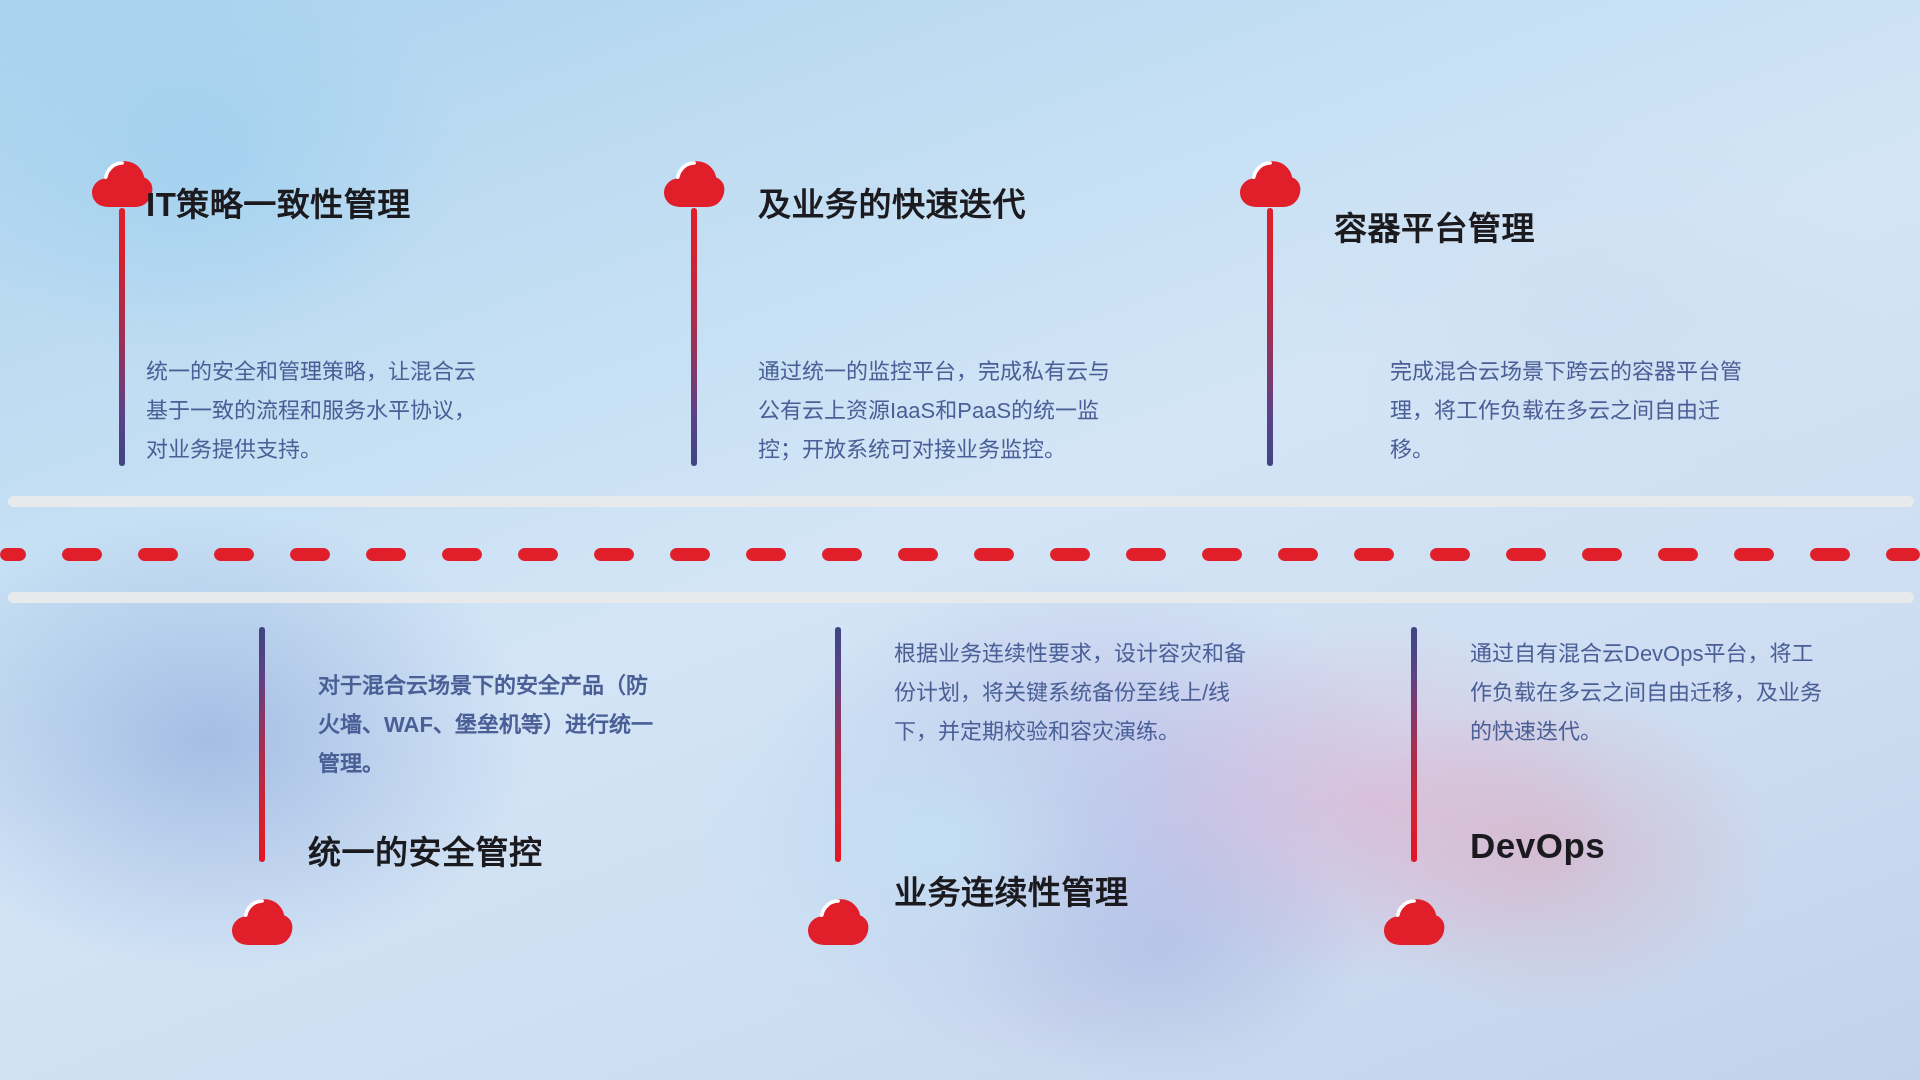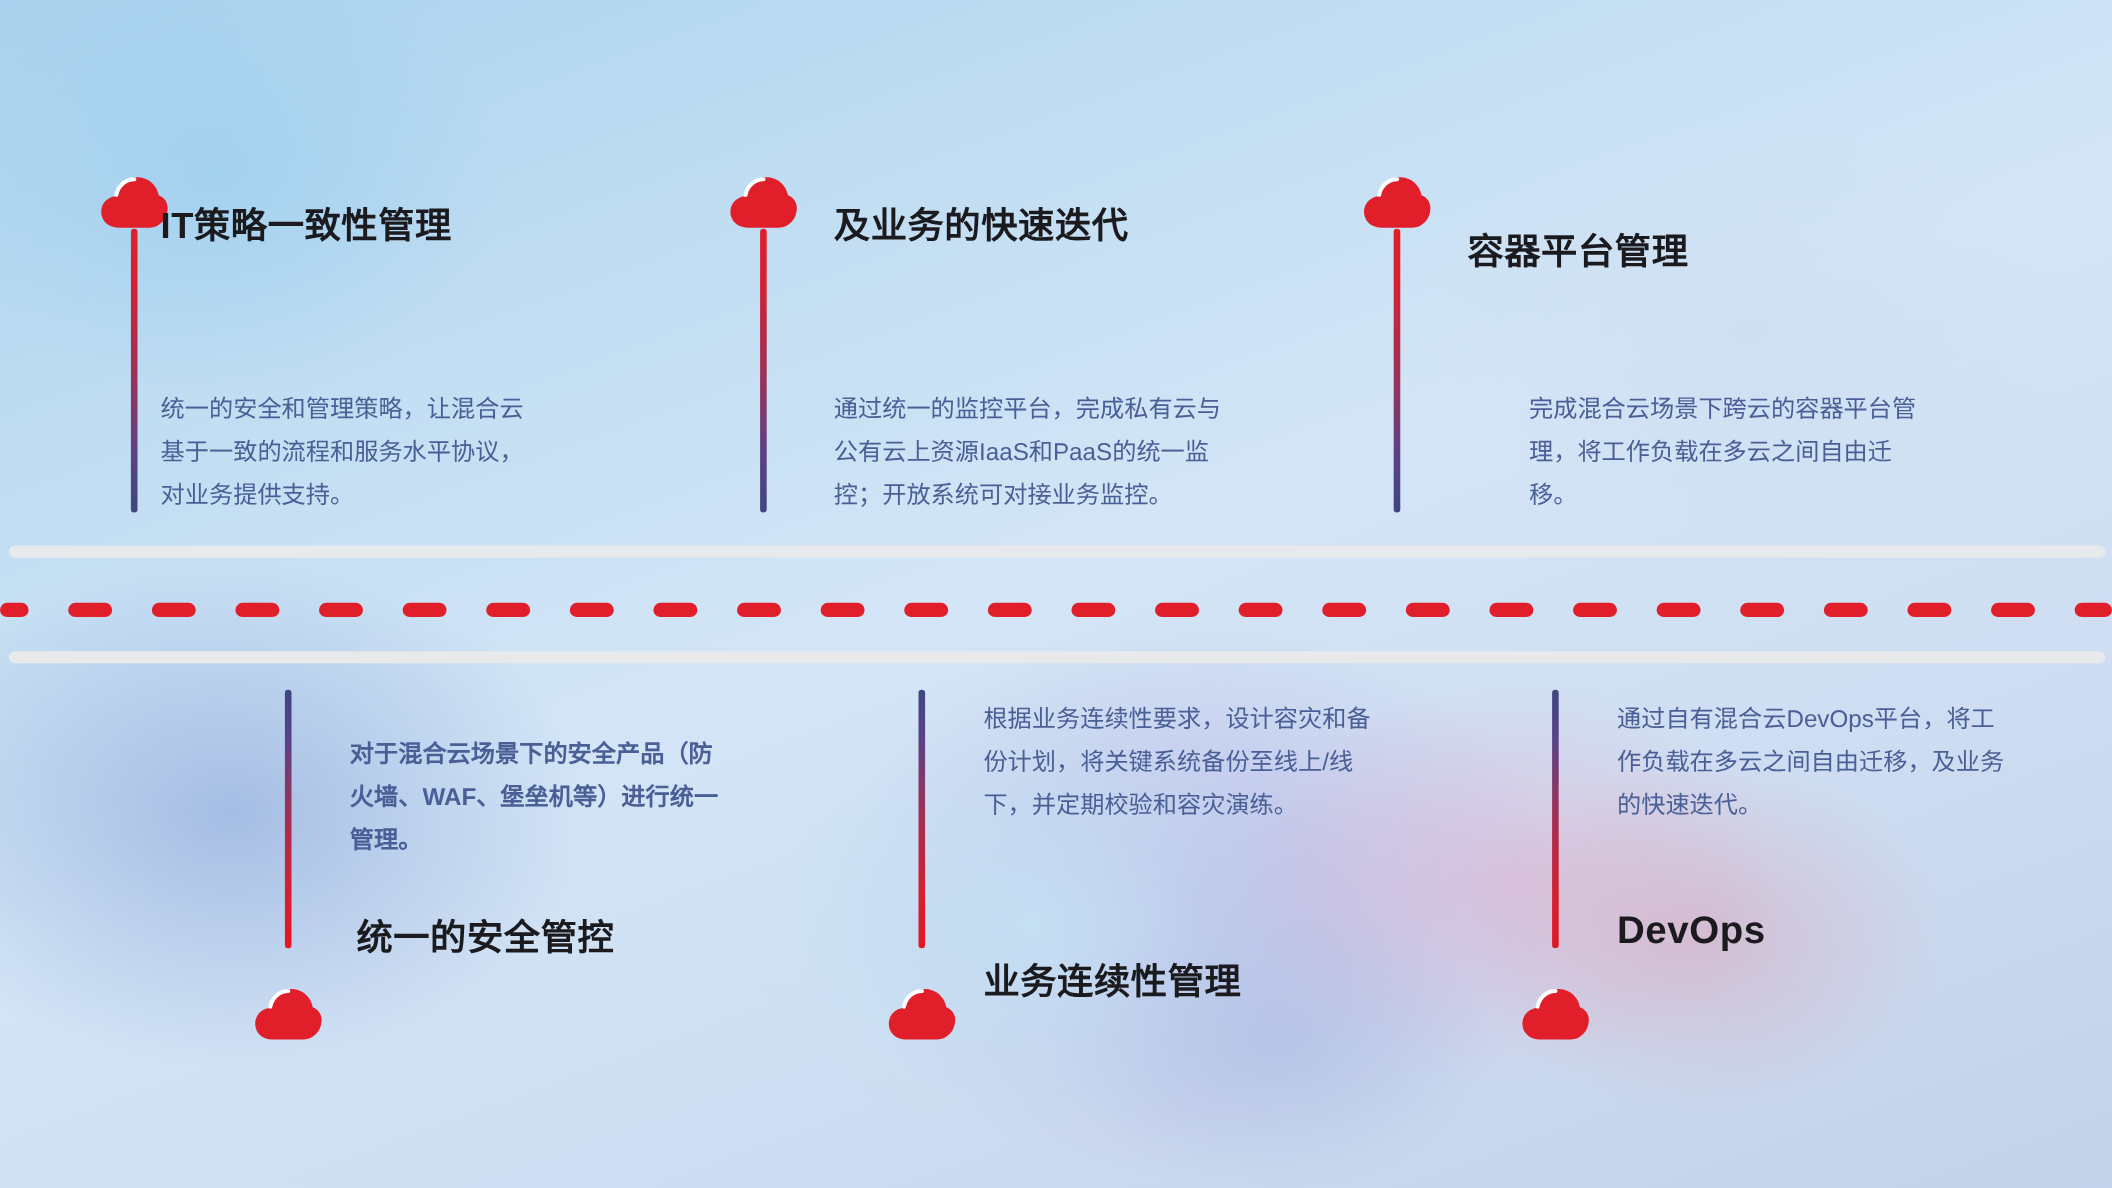--- a/index.html
+++ b/index.html
@@ -213,21 +213,21 @@
         <div class="road-dash" style="left: 1734px; width: 40px;"></div>
         <div class="road-dash" style="left: 1810px; width: 40px;"></div>
         <div class="road-dash" style="left: 1886px; width: 34px;"></div>
       </div>
     <div class="road-edge" style="top:592px;"></div>
   </div>
 
   <div class="col">
     <div class="stem stem-bottom" style="left:259px; top:627px; height:235px;"></div>
     <div class="body-text" style="left:318px; top:666px;font-weight:bold;">对于混合云场景下的安全产品（防火墙、WAF、堡垒机等）进行统一管理。</div>
-    <div class="heading" style="left:324px; top:826px;">统一的安全管控</div>
+    <div class="heading" style="left:308px; top:826px;">统一的安全管控</div>
     <div class="cloud-icon" style="left:231px; top:898px;">
       <svg viewBox="0 0 62 48" xmlns="http://www.w3.org/2000/svg">
         <path d="M16.5 47 C7.4 47 1 40.6 1 32.6 C1 25.2 6.6 19.2 13.9 18.4 C15.4 8.0 24.4 0.6 34.9 1.2 C44.2 1.7 51.7 8.6 53.3 17.6 C58.3 19.4 61.6 24.2 61.4 29.6 C61.2 39.2 54.1 47 45.0 47 Z" fill="#e01f2b"></path>
         <path d="M14.8 17.2 C16.3 9.0 23.0 3.0 31.2 3.0" fill="none" stroke="#ffffff" stroke-width="3.6" stroke-linecap="round"></path>
       </svg>
     </div>
   </div>
 
   <div class="col">
     <div class="stem stem-bottom" style="left:835px; top:627px; height:235px;"></div>

